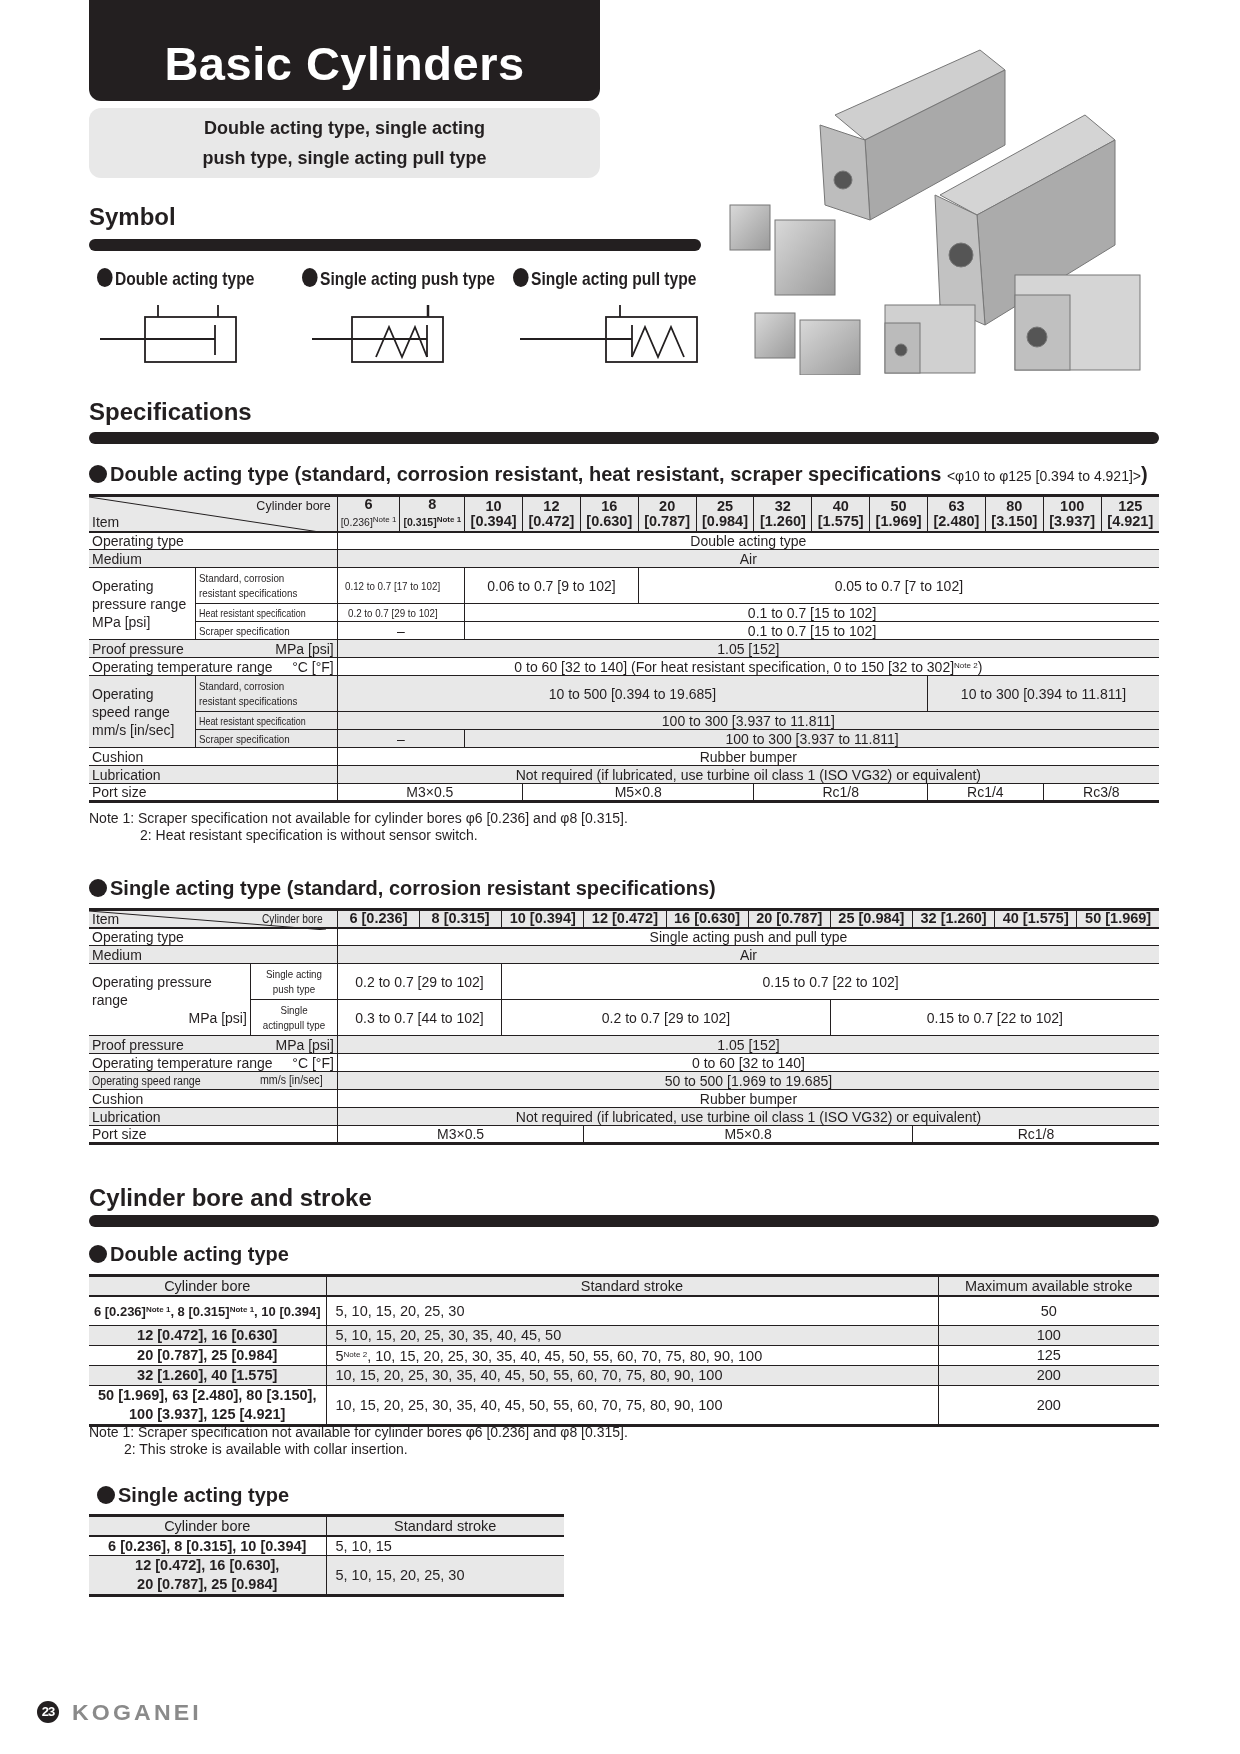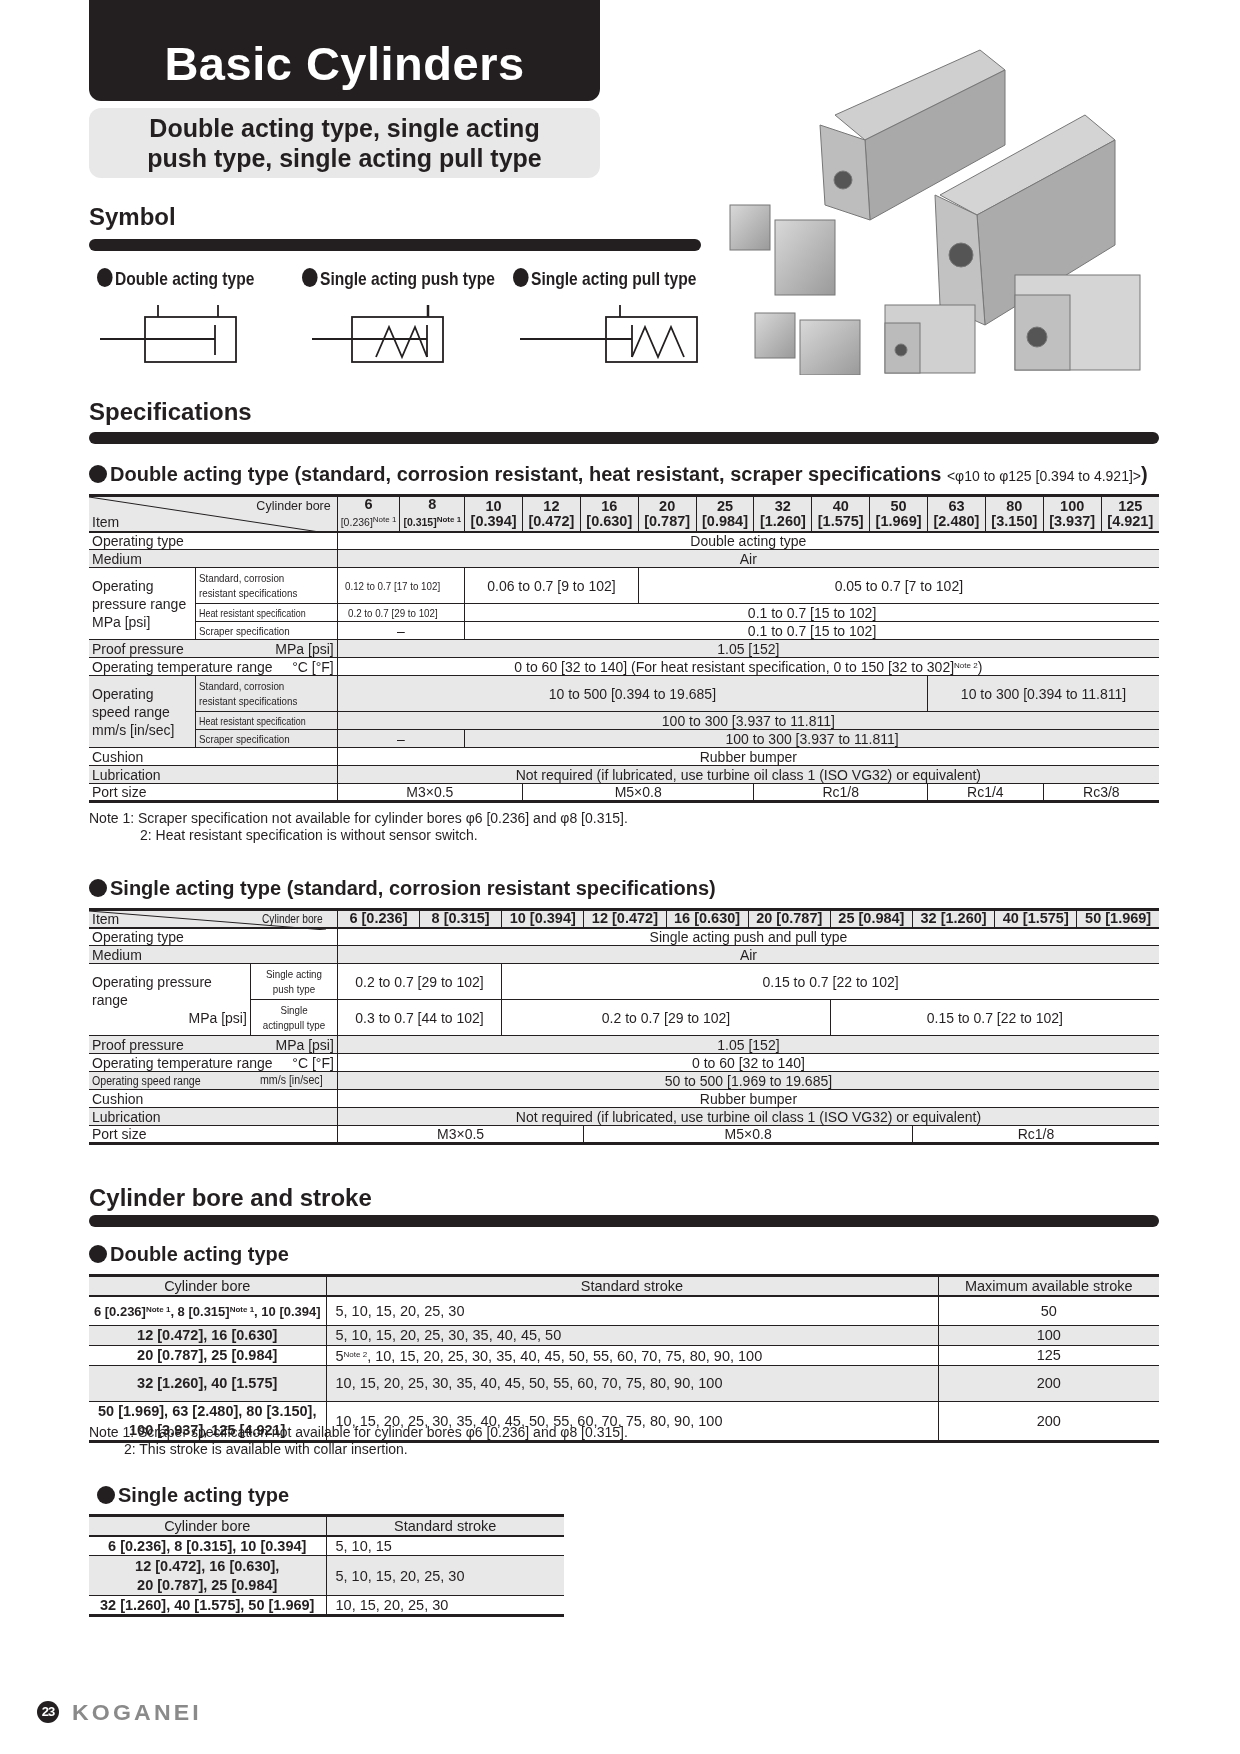--- a/index.html
+++ b/index.html
@@ -1,20 +1,20 @@
 <!DOCTYPE html>
 <html><head>
 <meta charset="utf-8">
 <style>
   html,body{margin:0;padding:0;background:#fff;}
   body{width:1240px;height:1754px;position:relative;overflow:hidden;font-family:"Liberation Sans",sans-serif;color:#222;}
   .abs{position:absolute;}
   .title-box{left:89px;top:0;width:511px;height:101px;background:#231f20;border-radius:0 0 12px 12px;color:#fff;}
   .title-box span{position:absolute;left:0;right:0;bottom:10px;text-align:center;font-size:47px;font-weight:bold;letter-spacing:0.5px;}
-  .sub-box{left:89px;top:108px;width:511px;height:70px;background:#e8e8e8;border-radius:12px;text-align:center;font-size:25px;font-weight:bold;line-height:30px;padding-top:5px;box-sizing:border-box;color:#231f20;}
+  .sub-box{left:89px;top:108px;width:511px;height:70px;background:#e8e8e8;border-radius:12px;text-align:center;font-size:18px;font-weight:bold;line-height:30px;padding-top:5px;box-sizing:border-box;color:#231f20;}
   .sec-title{font-size:24px;font-weight:bold;color:#231f20;}
   .sec-bar{height:12px;background:#231f20;border-radius:6px;}
   .sub-title{font-size:20px;font-weight:bold;color:#231f20;white-space:nowrap;}
   .sub-title .dot{display:inline-block;width:18px;height:18px;border-radius:50%;background:#231f20;vertical-align:-2px;margin-right:3px;}
   .sym-label{font-size:19px;font-weight:bold;color:#231f20;transform:scaleX(0.82);transform-origin:left center;white-space:nowrap;}
   .sym-label .dot{display:inline-block;width:19px;height:19px;border-radius:50%;background:#231f20;vertical-align:-2px;margin-right:3px;}
   table{border-collapse:collapse;position:absolute;font-size:14px;color:#231f20;}
   td,th{border:1px solid #231f20;padding:0 3px;line-height:16px;font-weight:normal;}
   table.spec{border-top:3px solid #231f20;border-bottom:3px solid #231f20;}
   table.spec td:first-child,table.spec th:first-child{border-left:none;}
@@ -375,21 +375,21 @@
   <tr class="g" style="height:20px;">
     <td class="c b">12 [0.472], 16 [0.630]</td>
     <td style="padding-left:9px;">5, 10, 15, 20, 25, 30, 35, 40, 45, 50</td>
     <td class="c">100</td>
   </tr>
   <tr style="height:20px;">
     <td class="c b">20 [0.787], 25 [0.984]</td>
     <td style="padding-left:9px;"><span>5</span><sup>Note 2</sup><span>, 10, 15, 20, 25, 30, 35, 40, 45, 50, 55, 60, 70, 75, 80, 90, 100</span></td>
     <td class="c">125</td>
   </tr>
-  <tr class="g" style="height:36px;">
+  <tr class="g" style="height:20px;">
     <td class="c b">32 [1.260], 40 [1.575]</td>
     <td style="padding-left:9px;">10, 15, 20, 25, 30, 35, 40, 45, 50, 55, 60, 70, 75, 80, 90, 100</td>
     <td class="c">200</td>
   </tr>
   <tr style="height:40px;">
     <td class="c b" style="line-height:19px;">
           <div>50 [1.969], 63 [2.480], 80 [3.150],</div>
           <div>100 [3.937], 125 [4.921]</div>
         </td>
     <td style="padding-left:9px;">10, 15, 20, 25, 30, 35, 40, 45, 50, 55, 60, 70, 75, 80, 90, 100</td>
@@ -421,21 +421,17 @@
     <td class="c b">6 [0.236], 8 [0.315], 10 [0.394]</td>
     <td style="padding-left:9px;">5, 10, 15</td>
   </tr>
   <tr class="g" style="height:40px;">
     <td class="c b" style="line-height:19px;">
           <div>12 [0.472], 16 [0.630],</div>
           <div>20 [0.787], 25 [0.984]</div>
         </td>
     <td style="padding-left:9px;">5, 10, 15, 20, 25, 30</td>
   </tr>
-  <tr style="height:20px;">
-    <td class="c b">32 [1.260], 40 [1.575], 50 [1.969]</td>
-    <td style="padding-left:9px;">10, 15, 20, 25, 30</td>
-  </tr>
 </tbody>
   </table>
 
 <div class="abs" style="left:37px;top:1701px;width:22px;height:22px;border-radius:50%;background:#231f20;color:#fff;font-size:13px;font-weight:bold;text-align:center;line-height:22px;letter-spacing:-1px;">23</div>
 <div class="abs" style="left:72px;top:1700px;font-size:22px;font-weight:bold;color:#8a8a8a;letter-spacing:3px;transform:scaleX(1.05);transform-origin:left center;">KOGANEI</div>
 
 </body></html>

